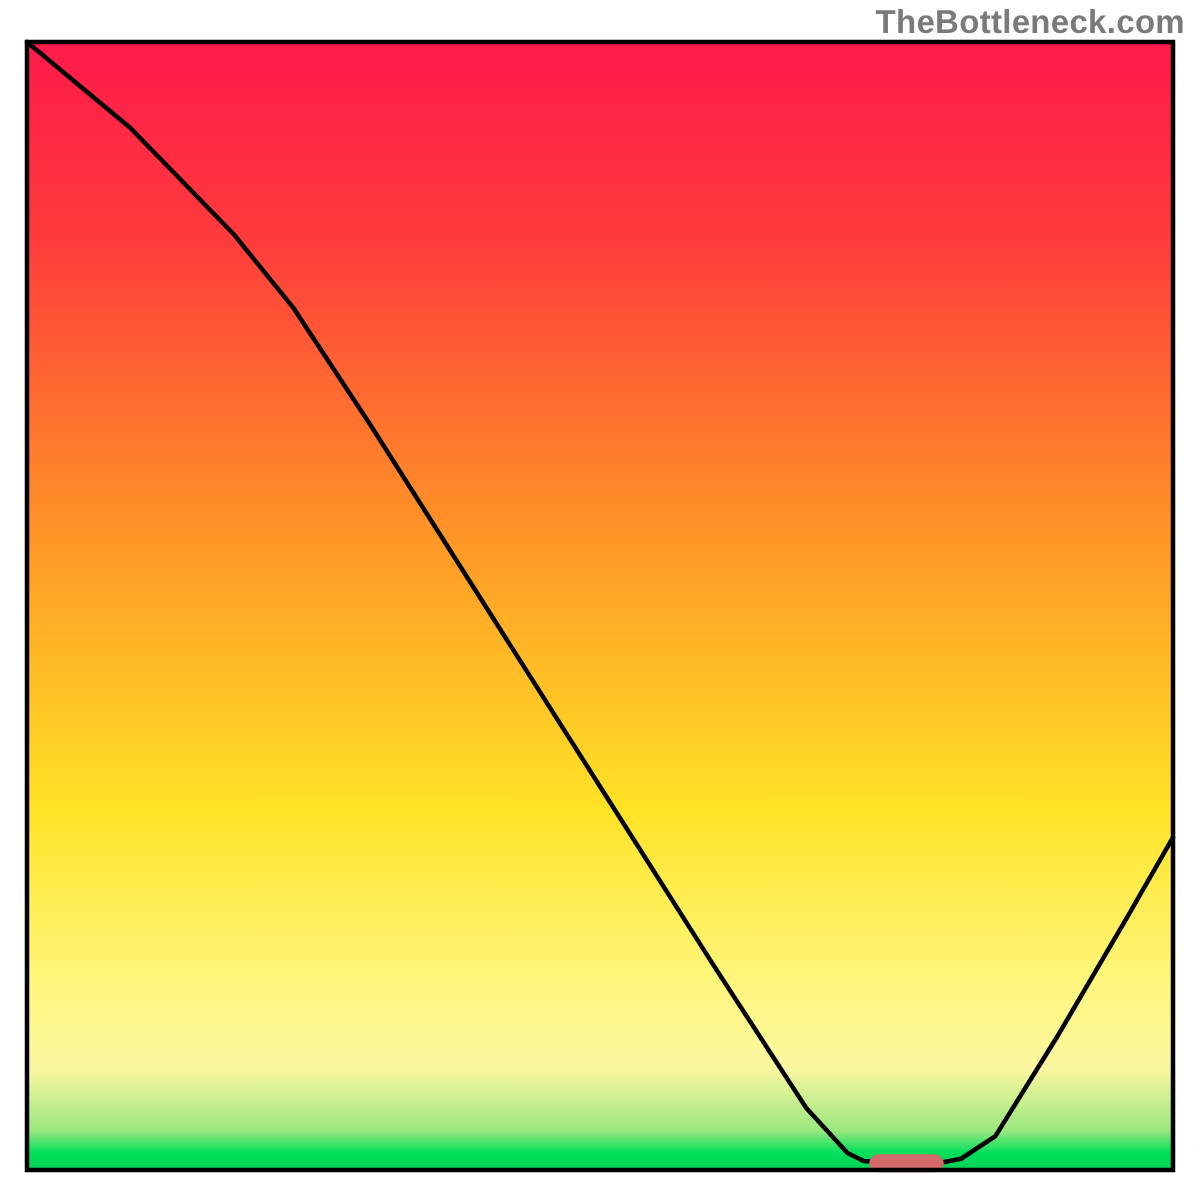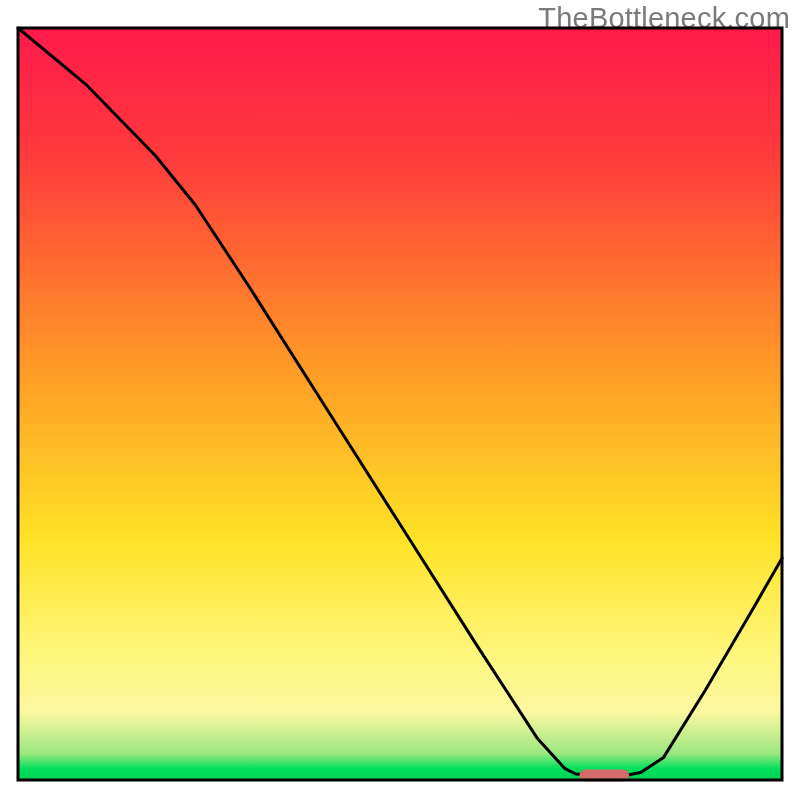--- a/index.html
+++ b/index.html
@@ -13,23 +13,23 @@
   }
   .wrap {
     position: relative;
     width: 800px;
     height: 800px;
   }
   .attribution {
     position: absolute;
     top: 2px;
     right: 10px;
-    font-size: 29px;
+    font-size: 22px;
     color: #7a7a7a;
-    font-weight: 400;
+    font-weight: 700;
     letter-spacing: 0.2px;
   }
   svg.chart {
     position: absolute;
     left: 0;
     top: 0;
   }
 </style>
 </head>
 <body>

